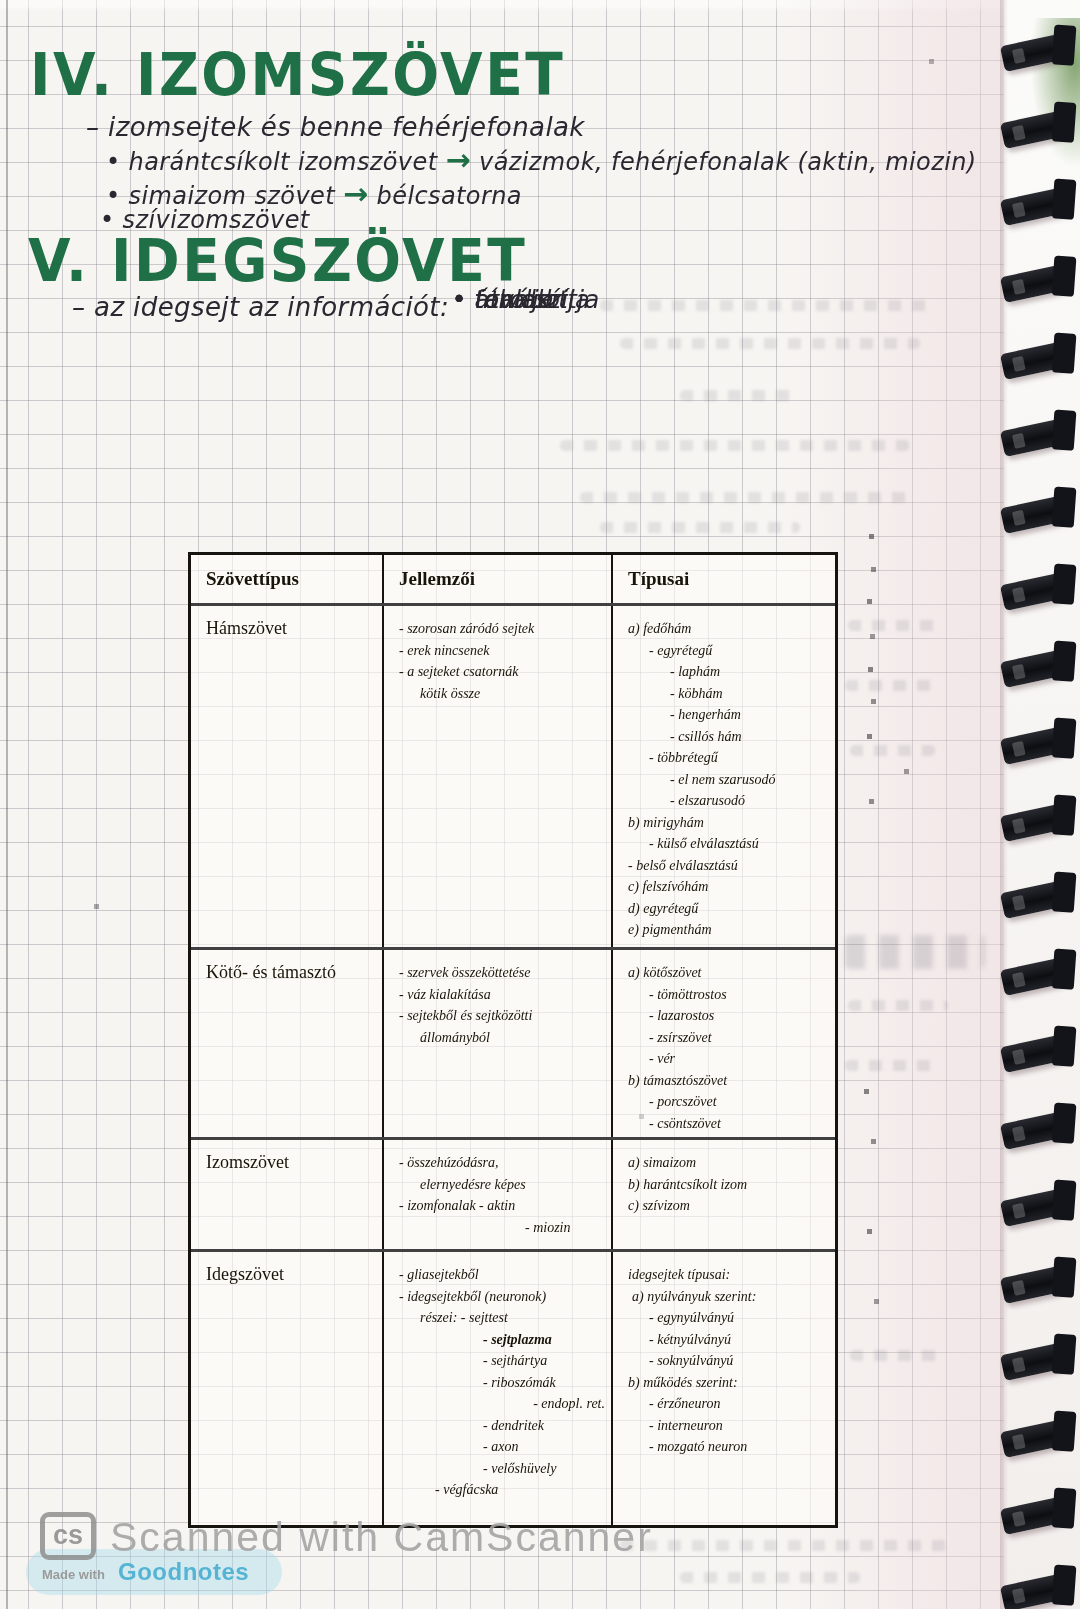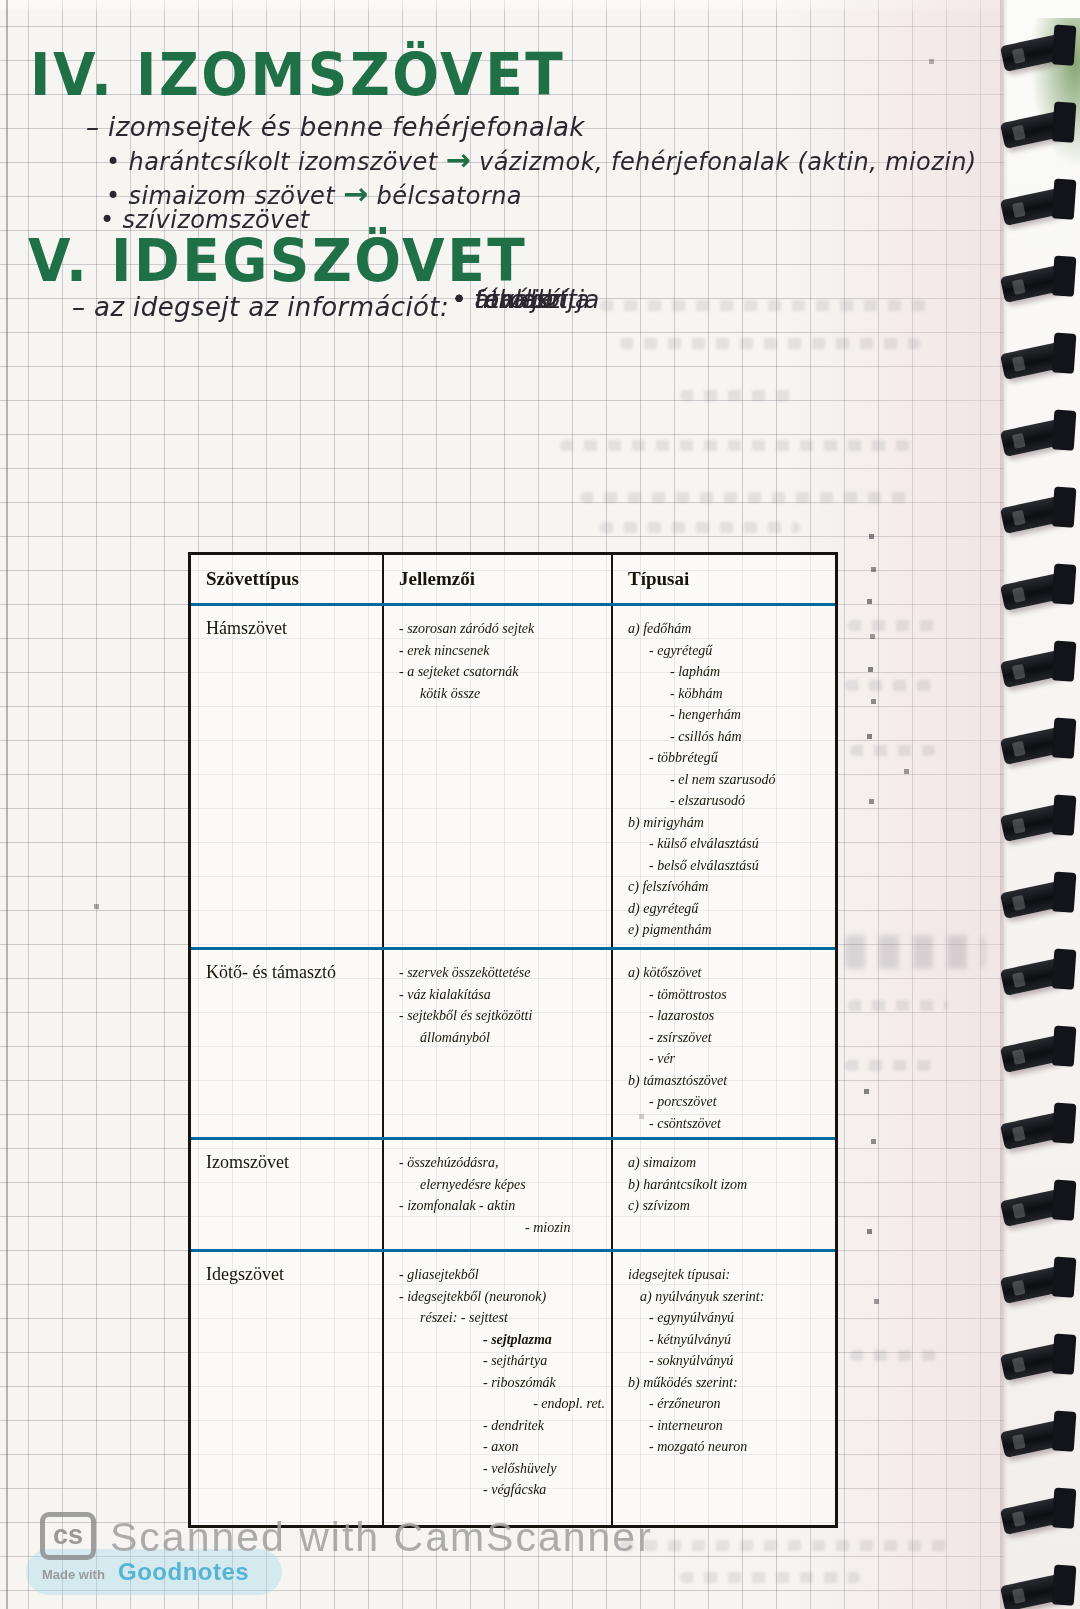--- a/index.html
+++ b/index.html
@@ -51,21 +51,21 @@
   .hw-bullets .hw-line{height:33px;}
 
   
   .sheet-table{
     position:absolute;left:188px;top:552px;width:650px;
     background:rgba(255,253,249,.6);
     border:3px solid #17140f;
     font-family:"Liberation Serif", serif;color:#181409;
     box-sizing:border-box;
   }
-  .t-row{display:grid;grid-template-columns:193px 229px 1fr;border-top:3px solid #0369a1;box-sizing:border-box;}
+  .t-row{display:grid;grid-template-columns:193px 229px 1fr;border-top:3px solid #404040;box-sizing:border-box;}
   .t-row.header{border-top:none;height:48px;}
   .t-cell{border-right:2.5px solid #17140f;padding:12px 6px 6px 15px;box-sizing:border-box;overflow:hidden;}
   .t-cell:last-child{border-right:none;}
   .t-head{font-weight:bold;font-size:19px;padding-top:13px;}
   .t-tissue{font-size:18px;}
   .t-lines{font-style:italic;font-size:14px;line-height:21.5px;}
   .t-lines .ln{white-space:nowrap;}
 
   
   .gn-pill{position:absolute;left:26px;top:1549px;width:256px;height:46px;border-radius:23px;
@@ -186,21 +186,21 @@
           <div class="ln" style="margin-left: 21px;">- egyrétegű</div>
           <div class="ln" style="margin-left: 42px;">- laphám</div>
           <div class="ln" style="margin-left: 42px;">- köbhám</div>
           <div class="ln" style="margin-left: 42px;">- hengerhám</div>
           <div class="ln" style="margin-left: 42px;">- csillós hám</div>
           <div class="ln" style="margin-left: 21px;">- többrétegű</div>
           <div class="ln" style="margin-left: 42px;">- el nem szarusodó</div>
           <div class="ln" style="margin-left: 42px;">- elszarusodó</div>
           <div class="ln" style="margin-left: 0px;">b) mirigyhám</div>
           <div class="ln" style="margin-left: 21px;">- külső elválasztású</div>
-          <div class="ln" style="margin-left: 21px;">- belső elválasztású</div>
+          <div class="ln" style="">- belső elválasztású</div>
           <div class="ln" style="margin-left: 0px;">c) felszívóhám</div>
           <div class="ln" style="margin-left: 0px;">d) egyrétegű</div>
           <div class="ln" style="margin-left: 0px;">e) pigmenthám</div>
         </div>
       </div>
       <div class="t-row" style="height: 190px;">
         <div class="t-cell t-tissue">Kötő- és támasztó</div>
         <div class="t-cell t-lines">
           <div class="ln" style="margin-left: 0px;">- szervek összeköttetése</div>
           <div class="ln" style="margin-left: 0px;">- váz kialakítása</div>
@@ -238,25 +238,25 @@
           <div class="ln" style="margin-left: 0px;">- gliasejtekből</div>
           <div class="ln" style="margin-left: 0px;">- idegsejtekből (neuronok)</div>
           <div class="ln" style="margin-left: 21px;">részei:   - sejttest</div>
           <div class="ln" style="margin-left: 84px; font-weight: bold;">- sejtplazma</div>
           <div class="ln" style="margin-left: 84px;">- sejthártya</div>
           <div class="ln" style="margin-left: 84px;">- riboszómák</div>
           <div class="ln" style="margin-left: 104px; text-align: right;">- endopl. ret.</div>
           <div class="ln" style="margin-left: 84px;">- dendritek</div>
           <div class="ln" style="margin-left: 84px;">- axon</div>
           <div class="ln" style="margin-left: 84px;">- velőshüvely</div>
-          <div class="ln" style="margin-left: 84px;">- végfácska</div>
+          <div class="ln" style="margin-left: 36px;">- végfácska</div>
         </div>
         <div class="t-cell t-lines">
           <div class="ln" style="margin-left: 0px;">idegsejtek típusai:</div>
-          <div class="ln" style="margin-left: 12px;">a) nyúlványuk szerint:</div>
+          <div class="ln" style="margin-left: 4px;">a) nyúlványuk szerint:</div>
           <div class="ln" style="margin-left: 21px;">- egynyúlványú</div>
           <div class="ln" style="margin-left: 21px;">- kétnyúlványú</div>
           <div class="ln" style="margin-left: 21px;">- soknyúlványú</div>
           <div class="ln" style="margin-left: 0px;">b) működés szerint:</div>
           <div class="ln" style="margin-left: 21px;">- érzőneuron</div>
           <div class="ln" style="margin-left: 21px;">- interneuron</div>
           <div class="ln" style="margin-left: 21px;">- mozgató neuron</div>
         </div>
       </div>
     </div>

